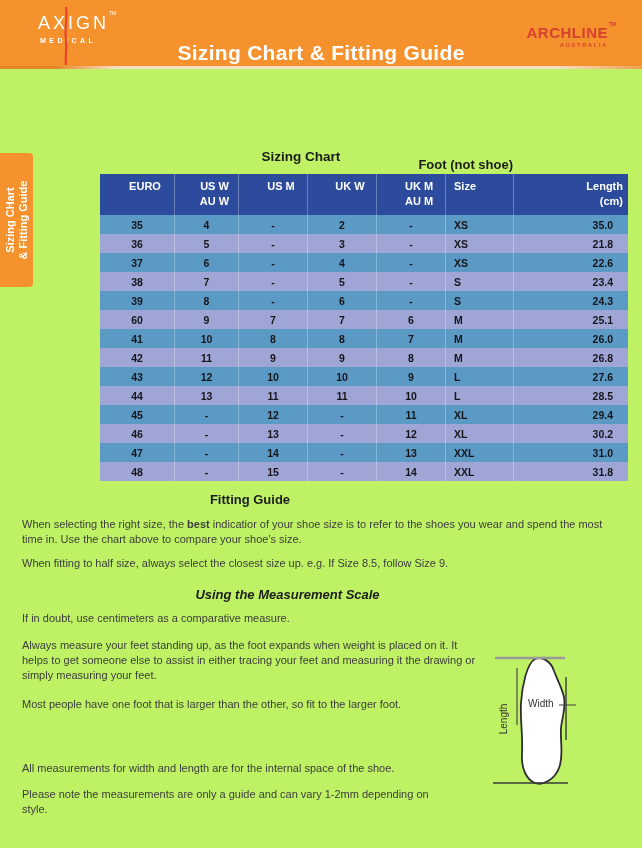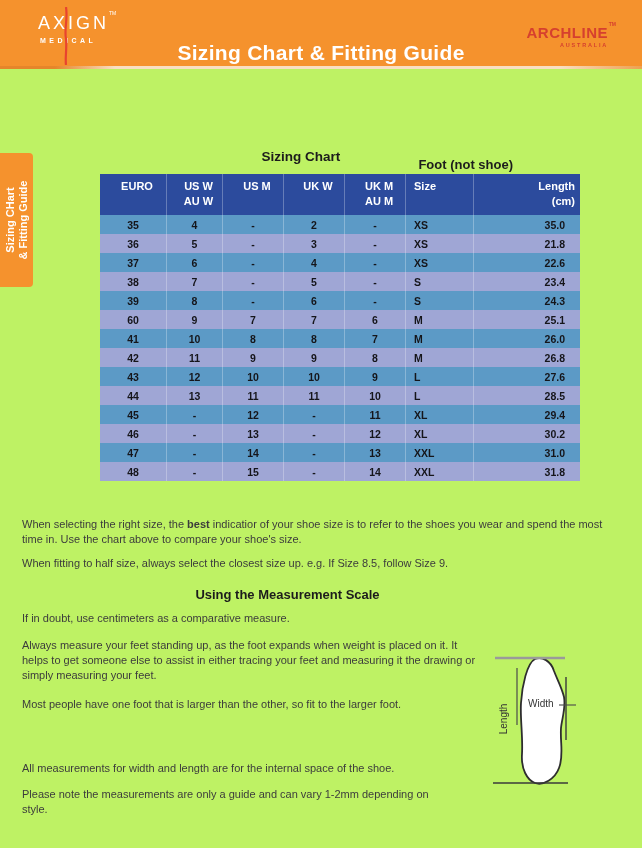--- a/index.html
+++ b/index.html
@@ -35,38 +35,38 @@
 
   
   .chart-title { position:absolute; left:100px; top:149px; width:402px; text-align:center;
     font-size:13.5px; font-weight:bold; color:#1c1c1c; }
   .chart-note { position:absolute; left:340px; top:157px; width:173px; text-align:right;
     font-size:13px; font-weight:bold; color:#1c1c1c; }
 
   #size-table { position:absolute; left:100px; top:174px; width:413px;
     border-collapse:collapse; table-layout:fixed; }
   #size-table th { background:var(--navy); color:#fff; font-size:11px; font-weight:bold;
-    vertical-align:top; padding:5px 0 0 8px; height:36px; text-align:center; }
+    vertical-align:top; padding:5px 0 0 16px; height:36px; text-align:center; }
   #size-table th div { line-height:15px; }
   #size-table td { font-size:10.5px; font-weight:bold; color:#15151a; text-align:center;
     height:19px; padding:0; }
   #size-table tbody tr:nth-child(odd) td { background:var(--row_teal); }
   #size-table tbody tr:nth-child(even) td { background:var(--row_lavender); }
   #size-table th, #size-table td { border-right:1px solid rgba(255,255,255,0.28); }
   #size-table th:last-child, #size-table td:last-child { border-right:none; }
   th.col-euro{width:58px} th.col-us_w{width:47px} th.col-us_m{width:52px}
   th.col-uk_w{width:52px} th.col-uk_m{width:52px} th.col-size{width:59px} th.col-length_cm{width:93px}
   #size-table th.col-size, #size-table td.col-size { text-align:left; padding-left:8px; }
   #size-table th.col-length_cm { text-align:right; padding-right:5px; }
   #size-table td.col-length_cm { text-align:right; padding-right:15px; }
 
   
   .h2 { position:absolute; margin:0; font-size:13px; font-weight:bold; color:#1c1c1c; text-align:center; }
   .h-fitting { left:0; top:492px; width:500px; }
-  .h-measure { left:0; top:587px; width:575px; }
+  .h-measure { left:0; top:587px; width:575px;font-style:italic; }
   .body-p { position:absolute; left:22px; margin:0; font-size:11px; line-height:14.5px; color:#3c3c3c; }
   .p1 { top:517px; width:604px; }
   .p2 { top:556px; width:604px; }
   .p3 { top:611px; width:500px; }
   .p4 { top:638px; width:455px; line-height:15px; }
   .p5 { top:697px; width:500px; }
   .p6 { top:761px; width:500px; }
   .p7 { top:787px; width:435px; line-height:15px; }
 
   
@@ -256,20 +256,21 @@
           <td class="col-us_w">-</td>
           <td class="col-us_m">15</td>
           <td class="col-uk_w">-</td>
           <td class="col-uk_m">14</td>
           <td class="col-size">XXL</td>
           <td class="col-length_cm">31.8</td>
         </tr>
       </tbody>
     </table>
 
+  <h2 class="h2 h-fitting">Fitting Guide</h2>
   <p class="body-p p1"><span>When selecting the right size, the </span><b>best</b><span> indicatior of your shoe size is to refer to the shoes you wear and spend the most time in. Use the chart above to compare your shoe's size.</span></p>
   <p class="body-p p2">When fitting to half size, always select the closest size up. e.g. If Size 8.5, follow Size 9.</p>
 
   <h2 class="h2 h-measure">Using the Measurement Scale</h2>
   <p class="body-p p3">If in doubt, use centimeters as a comparative measure.</p>
   <p class="body-p p5">Most people have one foot that is larger than the other, so fit to the larger foot.</p>
   <p class="body-p p4">Always measure your feet standing up, as the foot expands when weight is placed on it. It helps to get someone else to assist in either tracing your feet and measuring it the drawing or simply measuring your feet.</p>
   <p class="body-p p6">All measurements for width and length are for the internal space of the shoe.</p>
   <p class="body-p p7">Please note the measurements are only a guide and can vary 1-2mm depending on style.</p>
 

